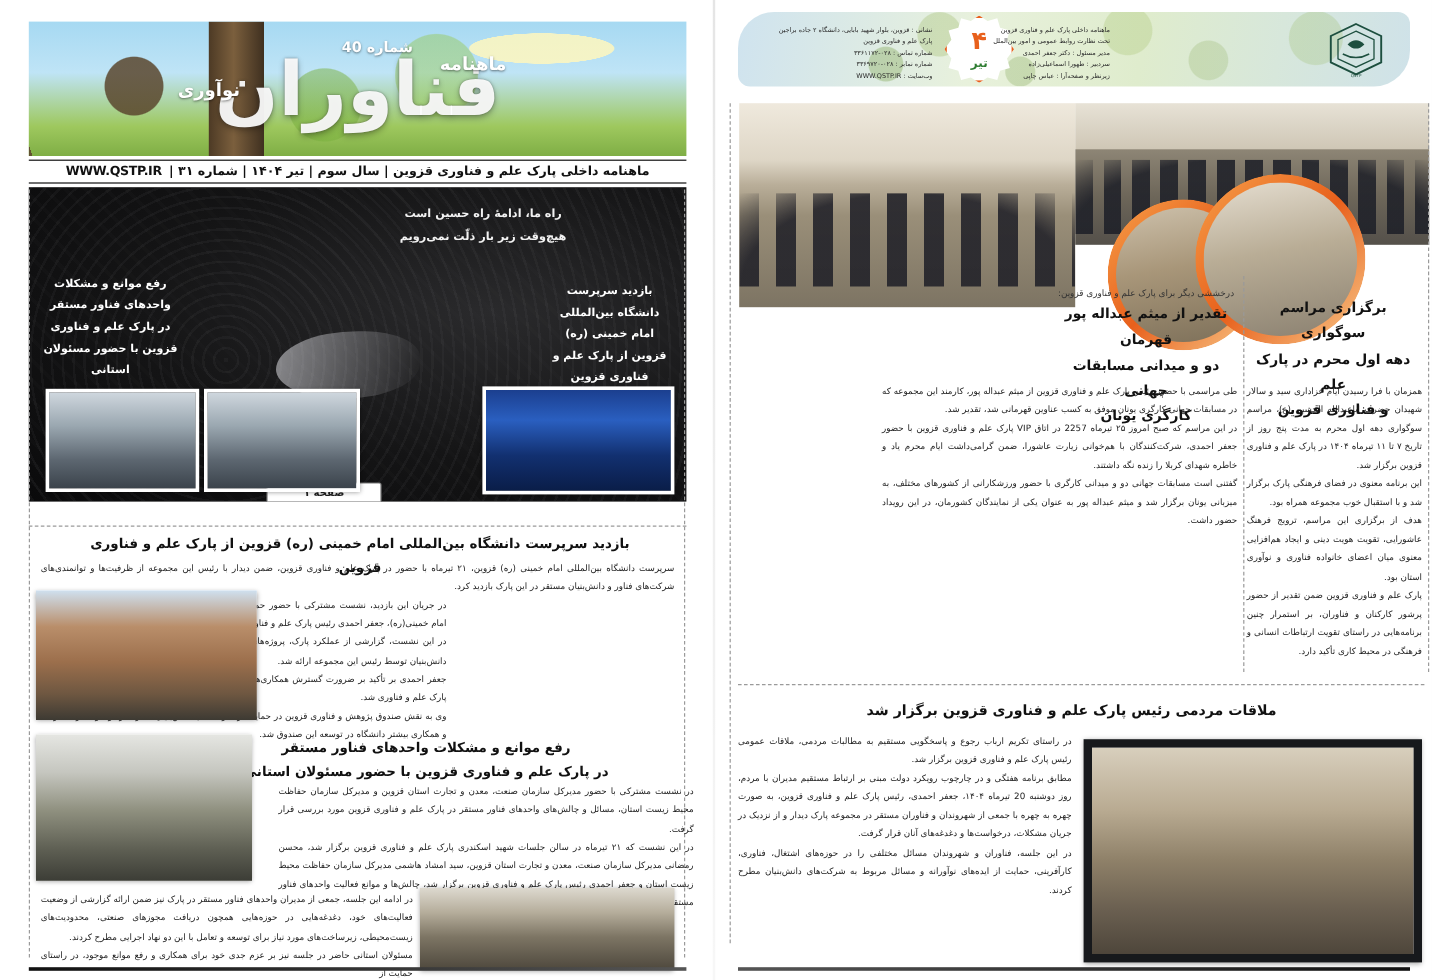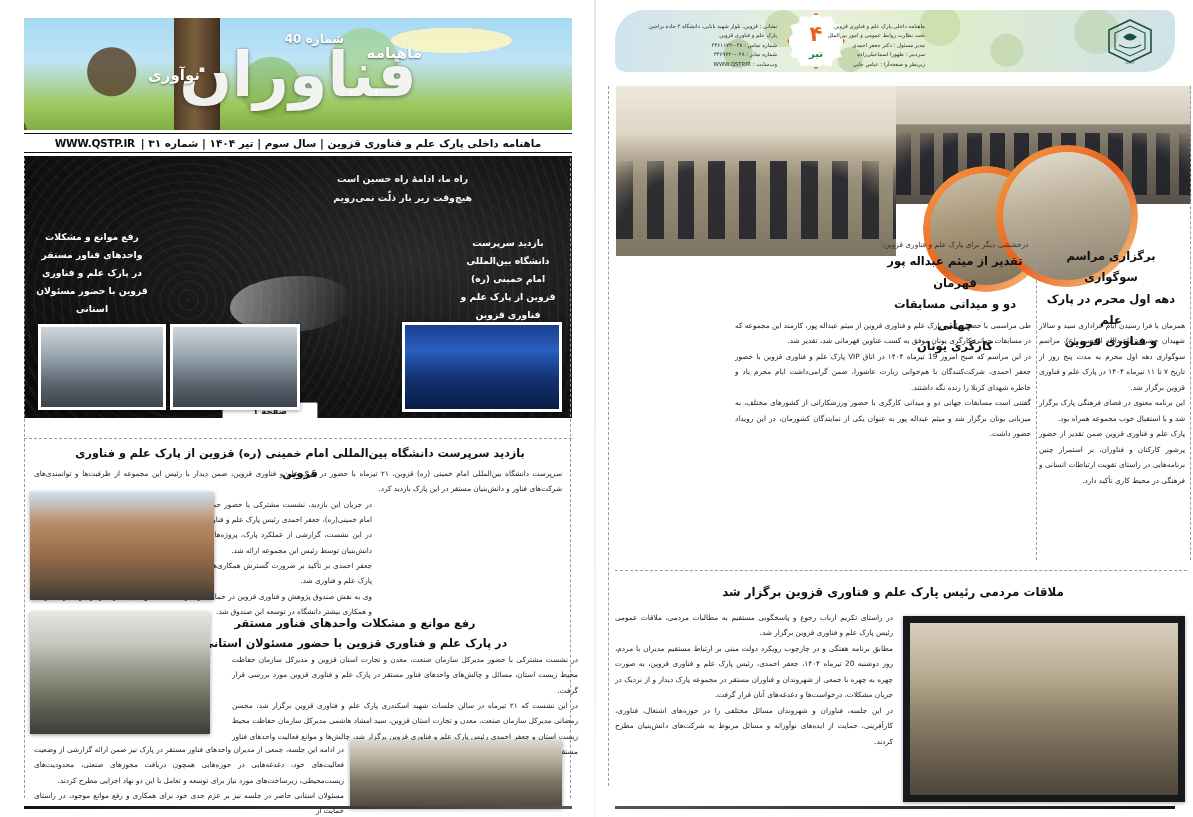--- a/index.html
+++ b/index.html
@@ -330,26 +330,27 @@
     <div class="rx-head" style="right:160px; top:238px; width:156px;">
       <div class="rx-kicker">درخششی دیگر برای پارک علم و فناوری قزوین:</div>
       <div>تقدیر از میثم عبداله پور قهرمان</div>
       <div>دو و میدانی مسابقات جهانی</div>
       <div>کارگری یونان</div>
     </div>
 
     <div class="rx-body" style="right:8px; top:318px; width:146px;">
       <p>همزمان با فرا رسیدن ایام عزاداری سید و سالار شهیدان حضرت اباعبدالله الحسین (ع)، مراسم سوگواری دهه اول محرم به مدت پنج روز از تاریخ ۷ تا ۱۱ تیرماه ۱۴۰۴ در پارک علم و فناوری قزوین برگزار شد.</p>
       <p>این برنامه معنوی در فضای فرهنگی پارک برگزار شد و با استقبال خوب مجموعه همراه بود.</p>
+      <p>هدف از برگزاری این مراسم، ترویج فرهنگ عاشورایی، تقویت هویت دینی و ایجاد هم‌افزایی معنوی میان اعضای خانواده فناوری و نوآوری استان بود.</p>
       <p>پارک علم و فناوری قزوین ضمن تقدیر از حضور پرشور کارکنان و فناوران، بر استمرار چنین برنامه‌هایی در راستای تقویت ارتباطات انسانی و فرهنگی در محیط کاری تأکید دارد.</p>
     </div>
 
     <div class="rx-body" style="right:162px; top:318px; width:296px;">
       <p>طی مراسمی با حضور رئیس پارک علم و فناوری قزوین از میثم عبداله پور، کارمند این مجموعه که در مسابقات جهانی کارگری یونان موفق به کسب عناوین قهرمانی شد، تقدیر شد.</p>
-      <p>در این مراسم که صبح امروز 19 تیرماه ۱۴۰۴ در اتاق VIP پارک علم و فناوری قزوین با حضور جعفر احمدی، شرکت‌کنندگان با هم‌خوانی زیارت عاشورا، ضمن گرامی‌داشت ایام محرم یاد و خاطره شهدای کربلا را زنده نگه داشتند.</p>
+      <p>در این مراسم که صبح امروز ۲۵ تیرماه 2257 در اتاق VIP پارک علم و فناوری قزوین با حضور جعفر احمدی، شرکت‌کنندگان با هم‌خوانی زیارت عاشورا، ضمن گرامی‌داشت ایام محرم یاد و خاطره شهدای کربلا را زنده نگه داشتند.</p>
       <p>گفتنی است مسابقات جهانی دو و میدانی کارگری با حضور ورزشکارانی از کشورهای مختلف، به میزبانی یونان برگزار شد و میثم عبداله پور به عنوان یکی از نمایندگان کشورمان، در این رویداد حضور داشت.</p>
     </div>
 
     <div class="dash-v" style="right:156px; top:230px; height:330px;"></div>
     <div class="dash-v" style="right:2px;  top:86px;  height:474px;"></div>
     <div class="dash-v" style="right:584px;top:86px;  height:700px;"></div>
     <div class="dash-h" style="right:6px; top:570px; width:572px;"></div>
 
     <div class="rx-head" style="right:120px; top:582px; width:360px; font-size:11.8px;">
       <span>ملاقات مردمی رئیس پارک علم و فناوری قزوین برگزار شد</span>

